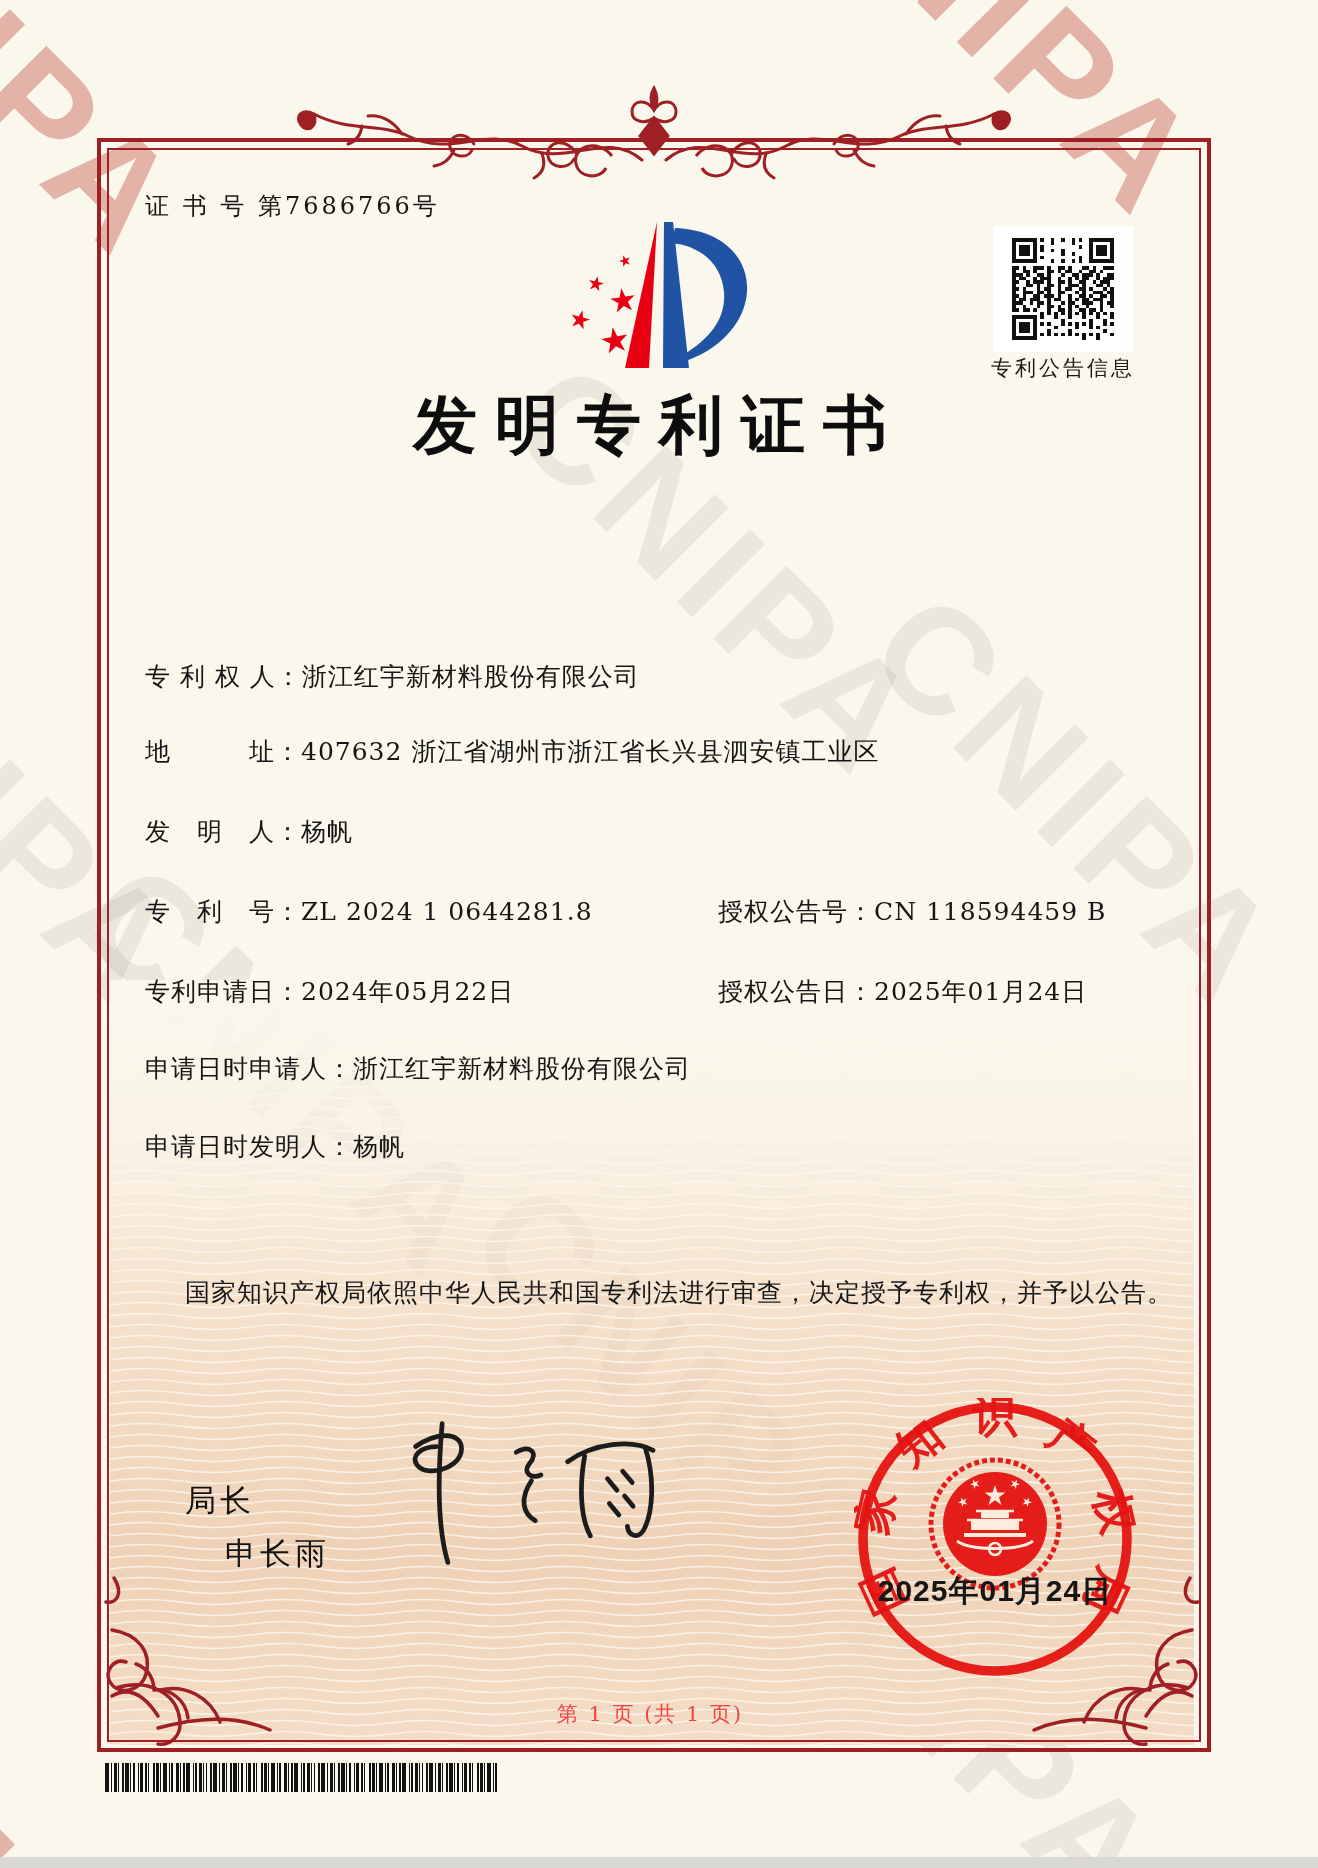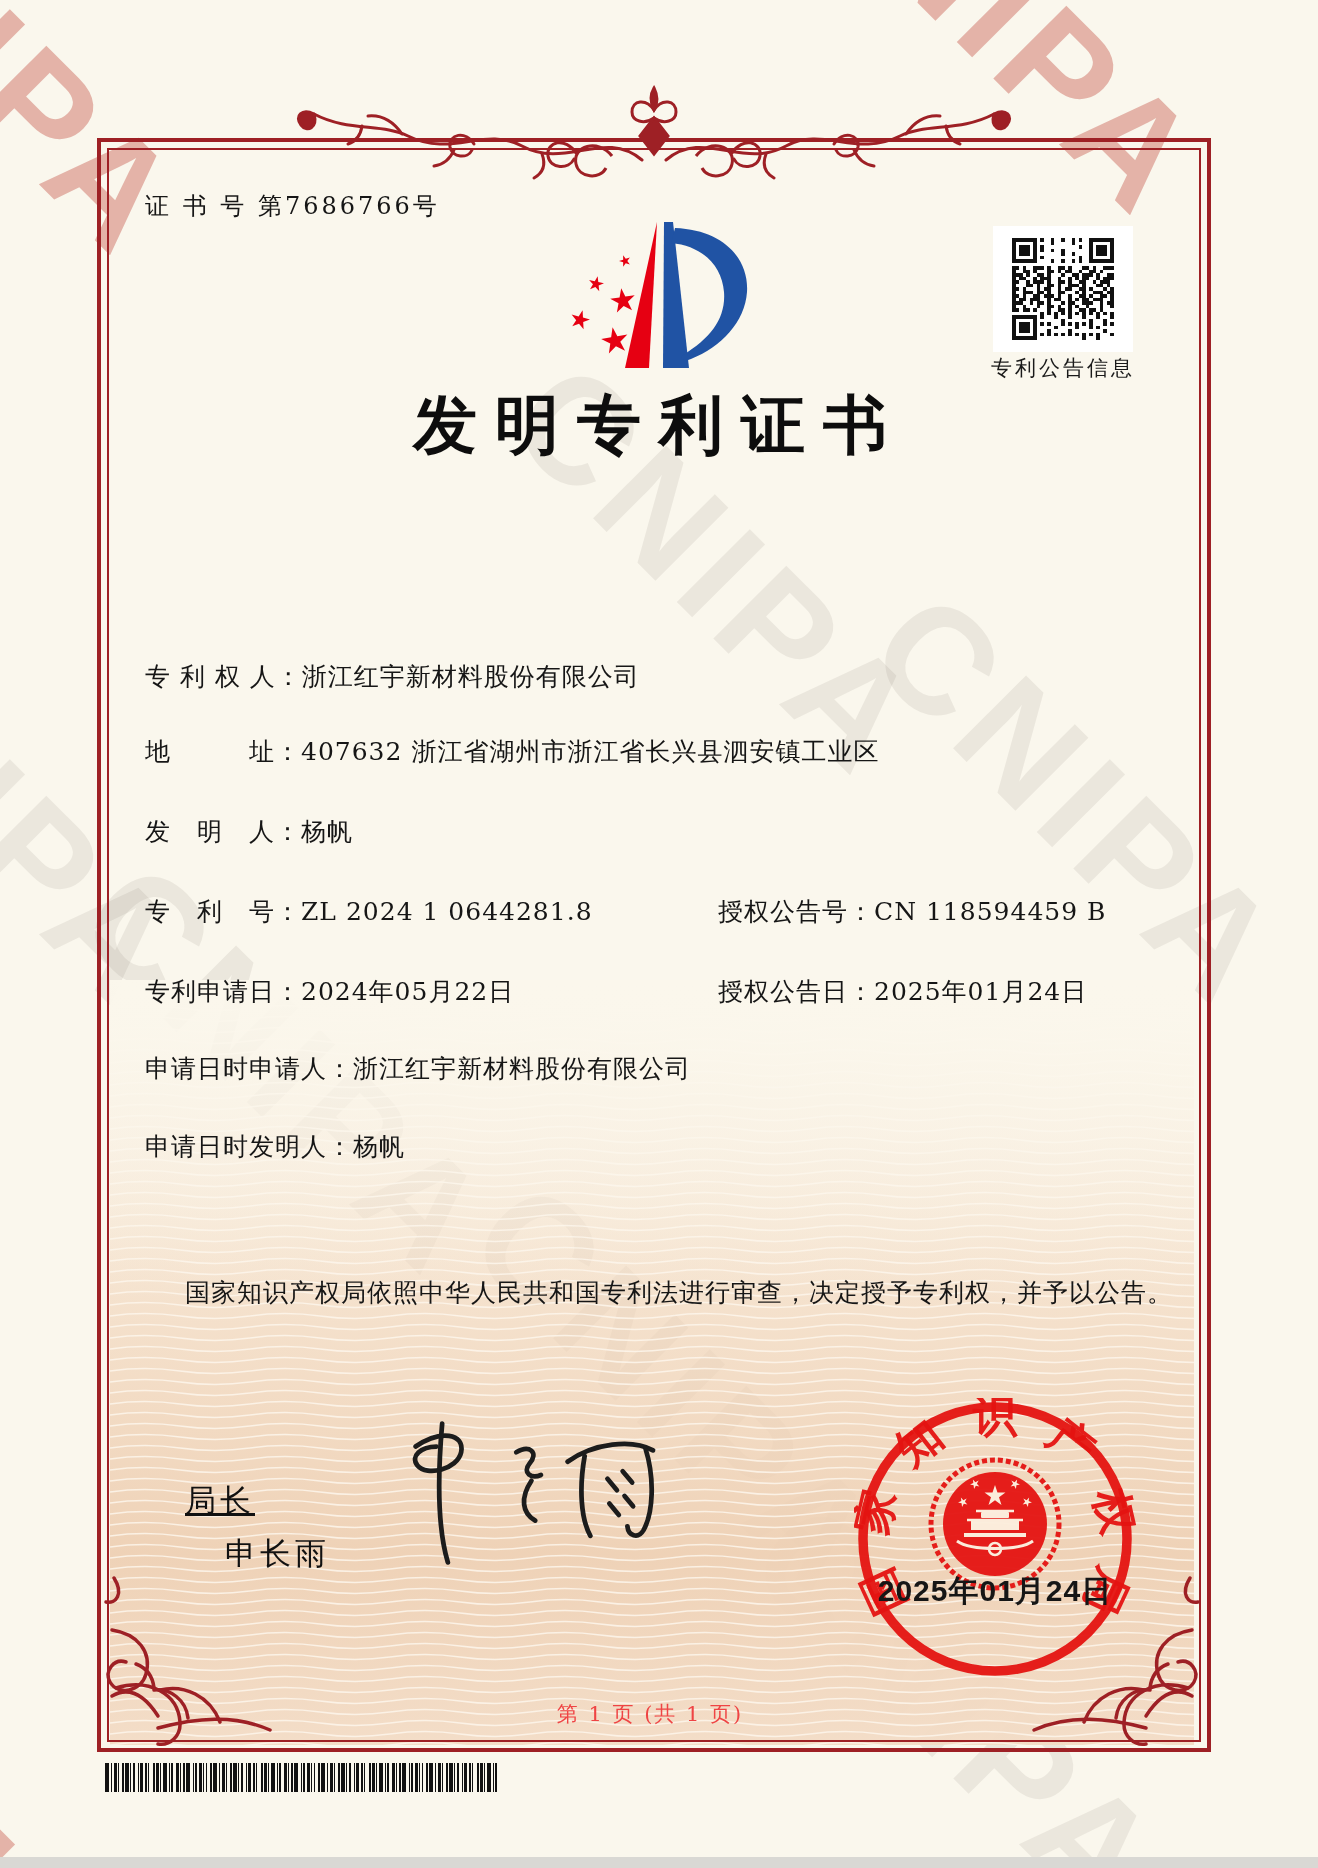--- a/index.html
+++ b/index.html
@@ -24,21 +24,21 @@
   .qr-box svg{width:102px;height:102px;}
   .qr-label{position:absolute;left:985px;top:354px;width:156px;text-align:center;font-size:21px;
             letter-spacing:3px;color:#1a1a1a;}
   .title{position:absolute;left:97px;top:382px;width:1106px;text-align:center;font-size:64px;
          font-weight:700;letter-spacing:18px;padding-left:18px;box-sizing:border-box;color:#0d0d0d;}
   .row{position:absolute;left:145px;font-size:25px;color:#161616;white-space:nowrap;letter-spacing:1px;}
   .row-r{position:absolute;left:718px;font-size:25px;color:#161616;white-space:nowrap;letter-spacing:1px;}
   .legal{position:absolute;left:110px;width:1090px;text-align:center;font-size:25px;color:#161616;
          letter-spacing:1px;white-space:nowrap;margin-left:24px;}
   .sig-role{position:absolute;left:185px;top:1480px;font-size:31px;color:#111;
-            font-family:"Liberation Sans","DejaVu Sans",sans-serif;letter-spacing:4px;text-decoration:underline;}
+            font-family:"Liberation Sans","DejaVu Sans",sans-serif;letter-spacing:4px;}
   .sig-name{position:absolute;left:185px;top:1533px;font-size:31px;color:#111;
             font-family:"Liberation Sans","DejaVu Sans",sans-serif;letter-spacing:4px;margin-left:40px;}
   .signature{position:absolute;left:380px;top:1418px;width:320px;height:152px;}
   .seal{position:absolute;left:854px;top:1398px;width:282px;height:282px;}
   .footer{position:absolute;left:97px;top:1700px;width:1106px;text-align:center;font-size:21px;
           letter-spacing:2px;color:#ef4444;}
   .barcode{position:absolute;left:105px;top:1763px;width:394px;height:29px;}
   .bottom-strip{position:absolute;left:0;top:1857px;width:1318px;height:11px;background:#d9d8d4;}
 </style>
 </head>

